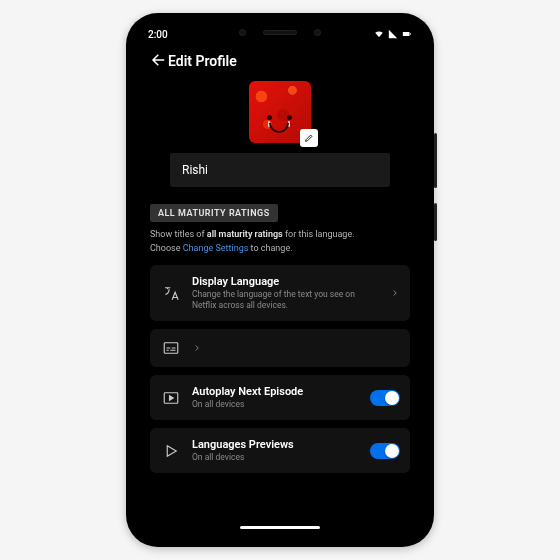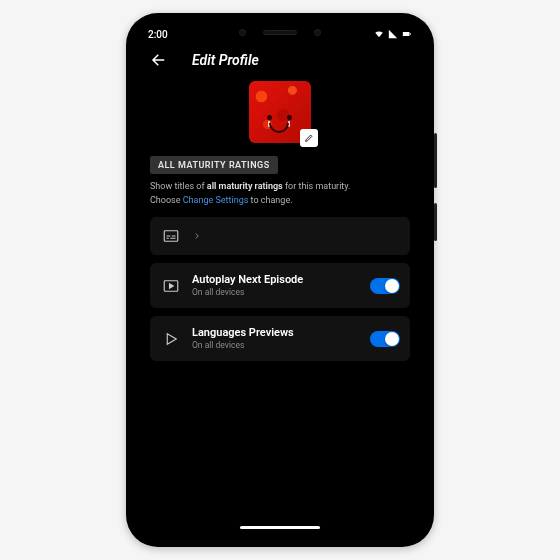--- a/index.html
+++ b/index.html
@@ -70,24 +70,23 @@
     align-items: center;
     justify-content: space-between;
     padding: 0 10px;
     font-size: 10px;
     font-weight: 500;
   }
   .status-icons { display:flex; gap:4px; align-items:center; }
   .status-icons svg { width:10px; height:10px; fill:#fff; }
   .header {
     display: flex;
-    align-items: center;
-    gap: 24px;
+    align-items: flex-end;
+    gap: 0;
     padding: 6px 12px 10px 12px;
-    font-style: italic;
   }
   .header .back { width:18px; height:18px; display:flex; align-items:center; justify-content:center; }
   .header .title { font-size: 14px; font-weight: 600; }
   .content { padding: 0 12px 10px 12px; }
   .avatar-wrap { display:flex; justify-content:center; margin: 2px 0 10px 0; position:relative; }
   .avatar {
     width: 62px; height: 62px;
     border-radius: 6px;
     background: linear-gradient(135deg,#e3120b,#b40a03);
     position: relative;
@@ -229,29 +228,46 @@
             <span class="tear r"></span>
           <span class="mouth"></span>
         </div>
         <span class="edit-badge">
           <svg viewBox="0 0 24 24">
               <path d="M4 20l4-1 11-11-3-3L5 16l-1 4z"></path>
             </svg>
         </span>
       </div>
 
+      <div class="name-field">Rishi</div>
 
       <div class="maturity-wrap">
         <span class="maturity-badge">ALL MATURITY RATINGS</span>
         <div class="maturity-text">
-          <span>Show titles of </span><strong>all maturity ratings</strong><span> for this maturity.</span><br>
+          <span>Show titles of </span><strong>all maturity ratings</strong><span> for this language.</span><br>
           <span>Choose </span><a>Change Settings</a><span> to change.</span>
         </div>
       </div>
 
+      <div class="card">
+        <span class="icon">
+            <svg viewBox="0 0 24 24">
+              <path d="M4 5h7m-3.5 0v2m-3 7c3-1 5-4 5-7m4 14l4-10 4 10m-7-3h6"></path>
+            </svg>
+          </span>
+        <div class="body">
+          <div class="ttl">Display Language</div>
+          <div class="sub">Change the language of the text you see on Netflix across all devices.</div>
+        </div>
+        <span class="tail chev">
+            <svg viewBox="0 0 24 24">
+              <path d="M9 6l6 6-6 6"></path>
+            </svg>
+          </span>
+      </div>
 
       <div class="card">
         <span class="icon">
             <svg viewBox="0 0 24 24">
               <rect x="3" y="5" width="18" height="14" rx="1"></rect>
               <path d="M6 12h5m2 0h5M6 15h3m2 0h7"></path>
             </svg>
           </span>
         <span class="tail chev">
             <svg viewBox="0 0 24 24">

